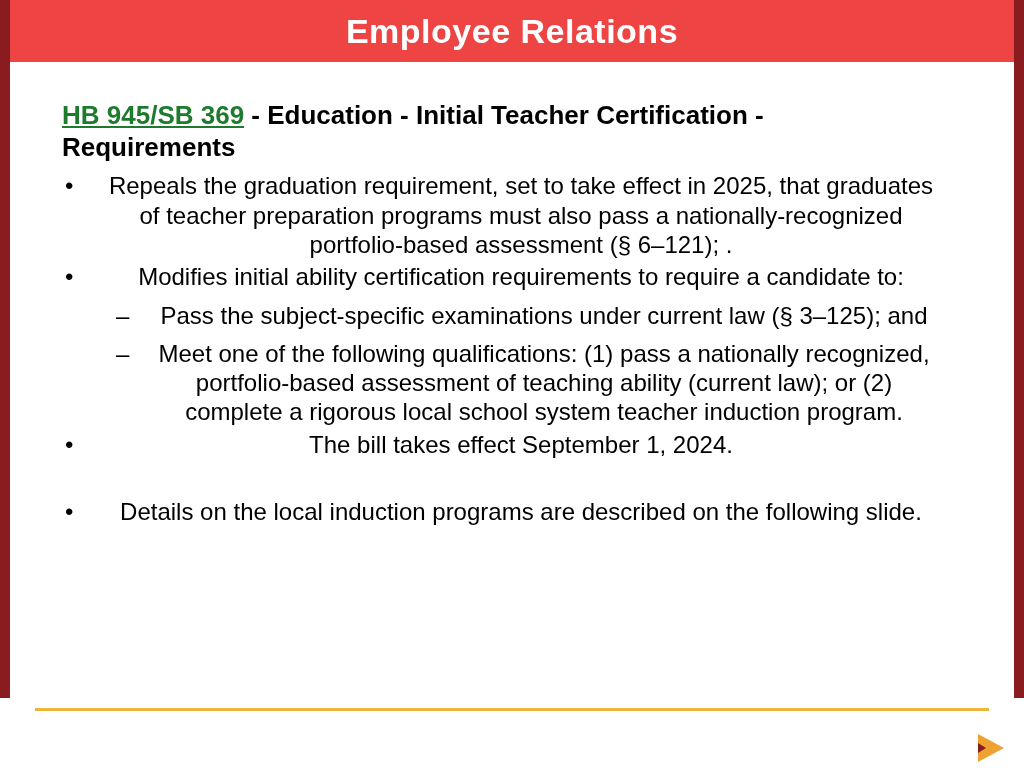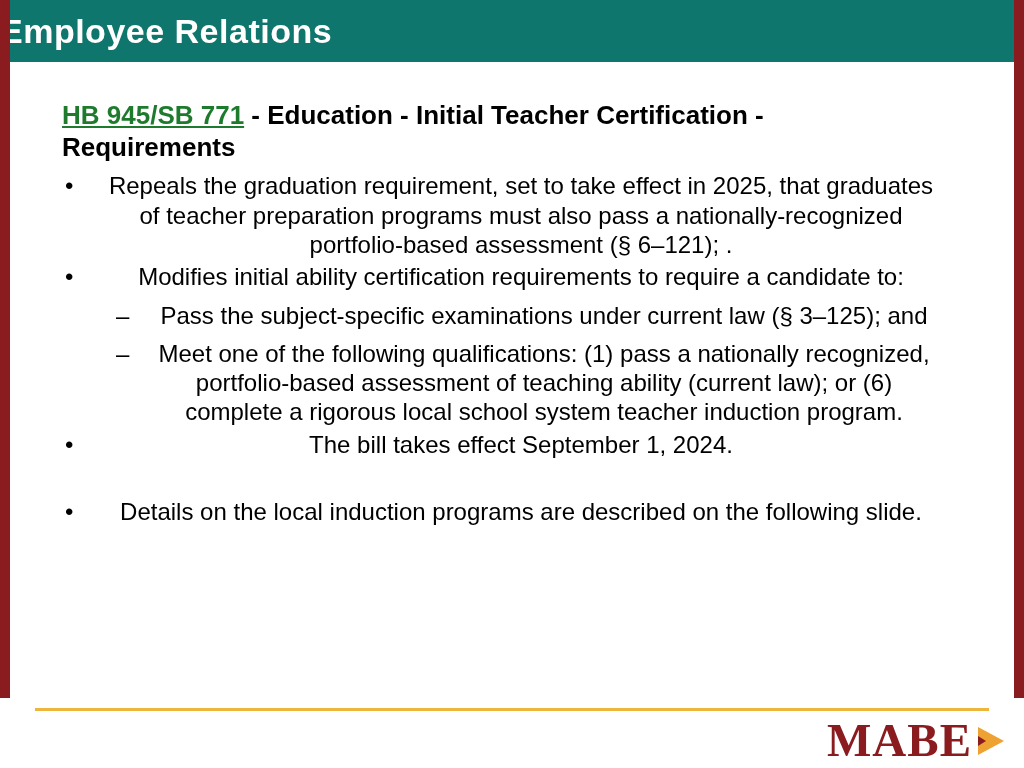--- a/index.html
+++ b/index.html
@@ -13,22 +13,22 @@
   }
   .edge-stripe {
     position: absolute; top: 0; width: 10px; height: 698px;
     background: #8a1c20; z-index: 3;
   }
   .edge-stripe.left { left: 0; }
   .edge-stripe.right { right: 0; }
 
   .titlebar {
     position: absolute; top: 0; left: 0; right: 0; height: 62px;
-    background: #0f766e;
-    display: flex; align-items: center; 
+    background: #ef4444;
+    display: flex; align-items: center; justify-content: center;
     z-index: 2;
   }
   .titlebar h1 {
     margin: 0; color: #ffffff; font-size: 34px; font-weight: bold;
     letter-spacing: 0.5px;
   }
 
   .content {
     position: absolute; top: 100px; left: 62px; width: 880px;
     z-index: 1;
@@ -76,54 +76,53 @@
 <div class="slide">
 
   <div class="edge-stripe left"></div>
   <div class="edge-stripe right"></div>
 
   <header class="titlebar">
     <h1>Employee Relations</h1>
   </header>
 
   <main class="content">
-    <h2 class="heading"><a class="bill-link">HB 945/SB 771</a><span class="rest"> - Education - Initial Teacher Certification - Requirements</span></h2>
+    <h2 class="heading"><a class="bill-link">HB 945/SB 369</a><span class="rest"> - Education - Initial Teacher Certification - Requirements</span></h2>
 
     <ul class="bullets" id="bullet-list">
         <li class="bullet level-1">
           <span class="marker">•</span>
           <span class="text">Repeals the graduation requirement, set to take effect in 2025, that graduates of teacher preparation programs must also pass a nationally-recognized portfolio-based assessment (§ 6–121); .</span>
         </li>
         <li class="bullet level-1">
           <span class="marker">•</span>
           <span class="text">Modifies initial ability certification requirements to require a candidate to:</span>
         </li>
         <li class="bullet level-2">
           <span class="marker">–</span>
           <span class="text">Pass the subject-specific examinations under current law (§ 3–125); and</span>
         </li>
         <li class="bullet level-2">
           <span class="marker">–</span>
-          <span class="text">Meet one of the following qualifications: (1) pass a nationally recognized, portfolio-based assessment of teaching ability (current law); or (6) complete a rigorous local school system teacher induction program.</span>
+          <span class="text">Meet one of the following qualifications: (1) pass a nationally recognized, portfolio-based assessment of teaching ability (current law); or (2) complete a rigorous local school system teacher induction program.</span>
         </li>
         <li class="bullet level-1 gap-after">
           <span class="marker">•</span>
           <span class="text">The bill takes effect September 1, 2024.</span>
         </li>
         <li class="bullet level-1">
           <span class="marker">•</span>
           <span class="text">Details on the local induction programs are described on the following slide.</span>
         </li>
       </ul>
   </main>
 
   <footer class="footer">
     <div class="gold-rule"></div>
     <div class="logo">
-      <span class="logo-text">MABE</span>
       <span class="logo-arrow">
         <svg width="30" height="32" viewBox="0 0 30 32">
           <polygon points="2,2 28,16 2,30" fill="#eea231"></polygon>
           <polygon points="2,11 10,16 2,21" fill="#8a1c20"></polygon>
         </svg>
       </span>
     </div>
   </footer>
 
 </div>

